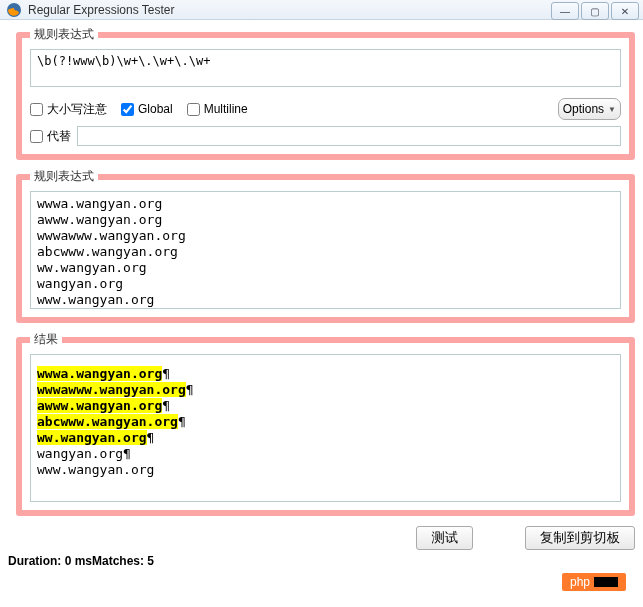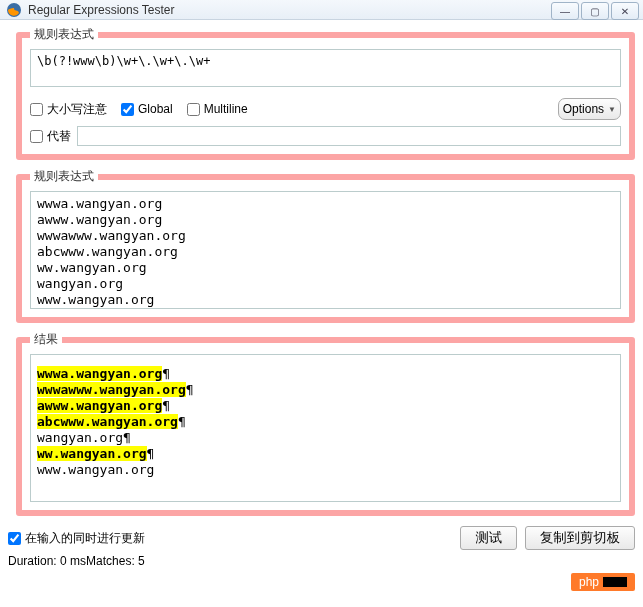--- a/index.html
+++ b/index.html
@@ -19,24 +19,24 @@
 .options-btn { margin-left: auto; padding: 3px 4px; border: 1px solid #aaa; border-radius: 7px; background: linear-gradient(#fdfdfd,#e9e9e9); cursor: pointer; display: flex; align-items: center; gap: 4px; }
 .tri { font-size: 8px; color: #555; }
 .sub-row { display: flex; align-items: center; gap: 6px; margin-top: 6px; }
 .sub-input { flex: 1; height: 20px; border: 1px solid #bcc; padding: 0 4px; }
 .text-box { width: 100%; height: 118px; border: 1px solid #bcc; background: #fff; padding: 4px 6px; font-family: Consolas, monospace; font-size: 13px; line-height: 16px; white-space: pre; overflow: auto; }
 .result-box { width: 100%; height: 148px; border: 1px solid #bcc; background: #fff; padding: 11px 6px; font-family: Consolas, monospace; font-size: 13px; line-height: 16px; overflow: auto; }
 .result-line { white-space: pre; }
 .hl { background: #ffff00; font-weight: bold; color: #000; }
 .pil { color: #000; }
 .bottom { padding: 2px 8px 0 8px; display: flex; align-items: center; gap: 8px; }
-.btn { padding: 2px 14px; border: 1px solid #aaa; border-radius: 3px; background: linear-gradient(#fdfdfd,#e9e9e9); cursor: pointer; }
-.status { display: flex; padding: 4px 8px; font-weight: normal; font-size: 12px; }
+.btn { padding: 2px 14px; border: 1px solid #aaa; border-radius: 3px; background: linear-gradient(#fdfdfd,#e9e9e9); cursor: pointer; margin-left: 44px; }
+.status { display: flex; padding: 4px 8px; font-weight: bold; font-size: 12px; }
 .status .right { }
-.watermark { position: absolute; right: 8px; bottom: 16px; background: #ff7a2a; color: #fff; font-size: 12px; padding: 2px 8px; border-radius: 2px; display: flex; align-items: center; }
+.watermark { position: absolute; right: 17px; bottom: 16px; background: #ff7a2a; color: #fff; font-size: 12px; padding: 2px 8px; border-radius: 2px; display: flex; align-items: center; }
 .watermark .blk { display:inline-block; width:24px; height:10px; background:#000; margin-left:4px;}
 </style>
 </head>
 <body>
 
 <div class="titlebar">
   <span class="icon">
     <svg viewBox="0 0 16 16">
         <circle cx="8" cy="8" r="7" fill="#3a6ea5"></circle>
         <path d="M2 8a6 6 0 0 0 11 3c-1-4-5-1-5-5-3 0-5 1-6 2z" fill="#ff9500"></path>
@@ -93,33 +93,29 @@
 www.wangyan.org</div>
   </fieldset>
 
   <fieldset>
     <legend>结果</legend>
     <div class="result-box" id="result-box">
         <div class="result-line"><span class="hl">wwwa.wangyan.org</span><span class="pil">¶</span></div>
         <div class="result-line"><span class="hl">wwwawww.wangyan.org</span><span class="pil">¶</span></div>
         <div class="result-line"><span class="hl">awww.wangyan.org</span><span class="pil">¶</span></div>
         <div class="result-line"><span class="hl">abcwww.wangyan.org</span><span class="pil">¶</span></div>
+        <div class="result-line"><span class="hl">ww.wangyan.org</span><span class="pil">¶</span></div>
         <div class="result-line"><span class="pil">wangyan.org¶</span></div>
-        <div class="result-line"><span class="hl">ww.wangyan.org</span><span class="pil">¶</span></div>
         <div class="result-line"><span class="pil">www.wangyan.org</span></div>
       </div>
   </fieldset>
 
 </div>
 
 <div class="bottom">
-  <label class="chk">
-    <input type="checkbox" checked="" style="">
-    <span>在输入的同时进行更新</span>
-  </label>
   <div style="flex:1"></div>
   <button class="btn">测试</button>
   <button class="btn">复制到剪切板</button>
 </div>
 
 <div class="status">
   <span>Duration: 0 ms</span>
   <span class="right">Matches: 5</span>
 </div>
 

